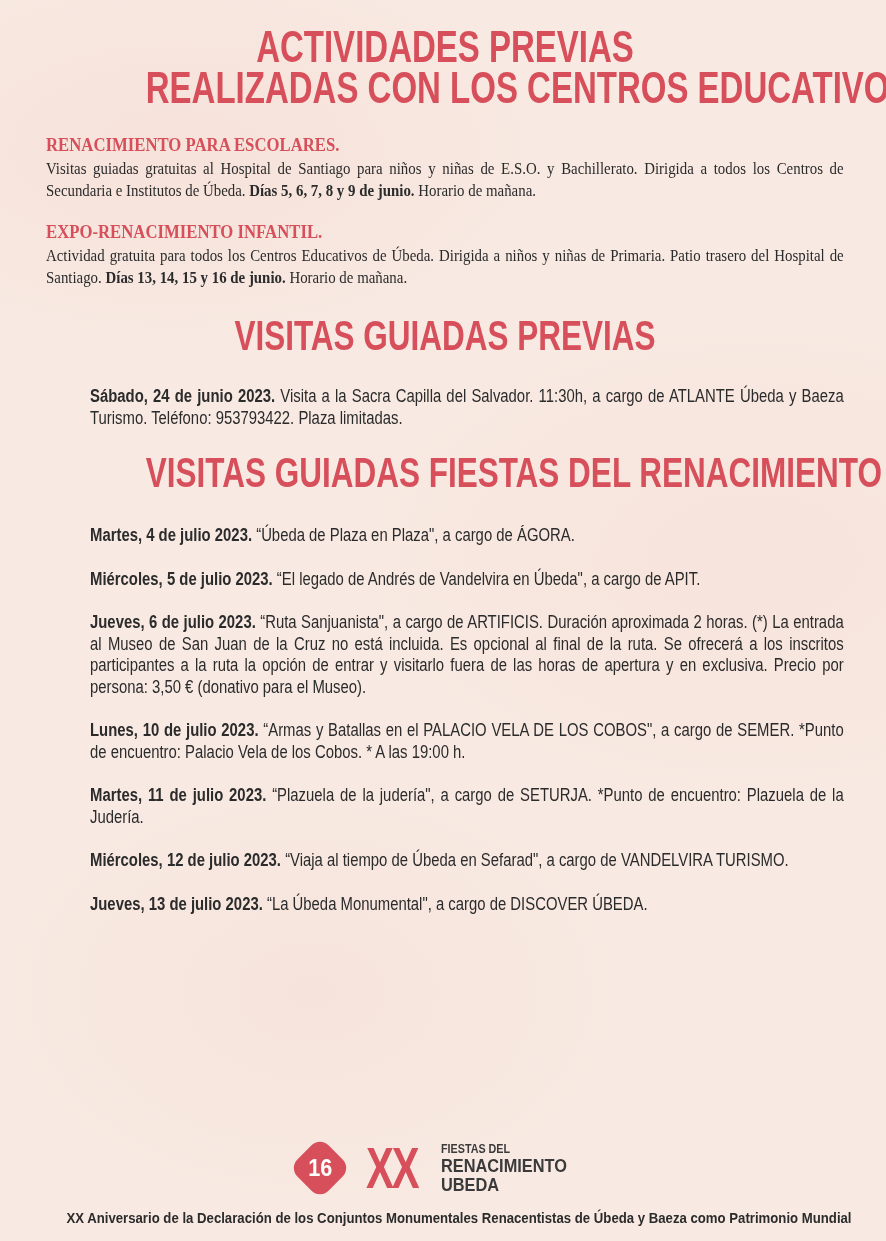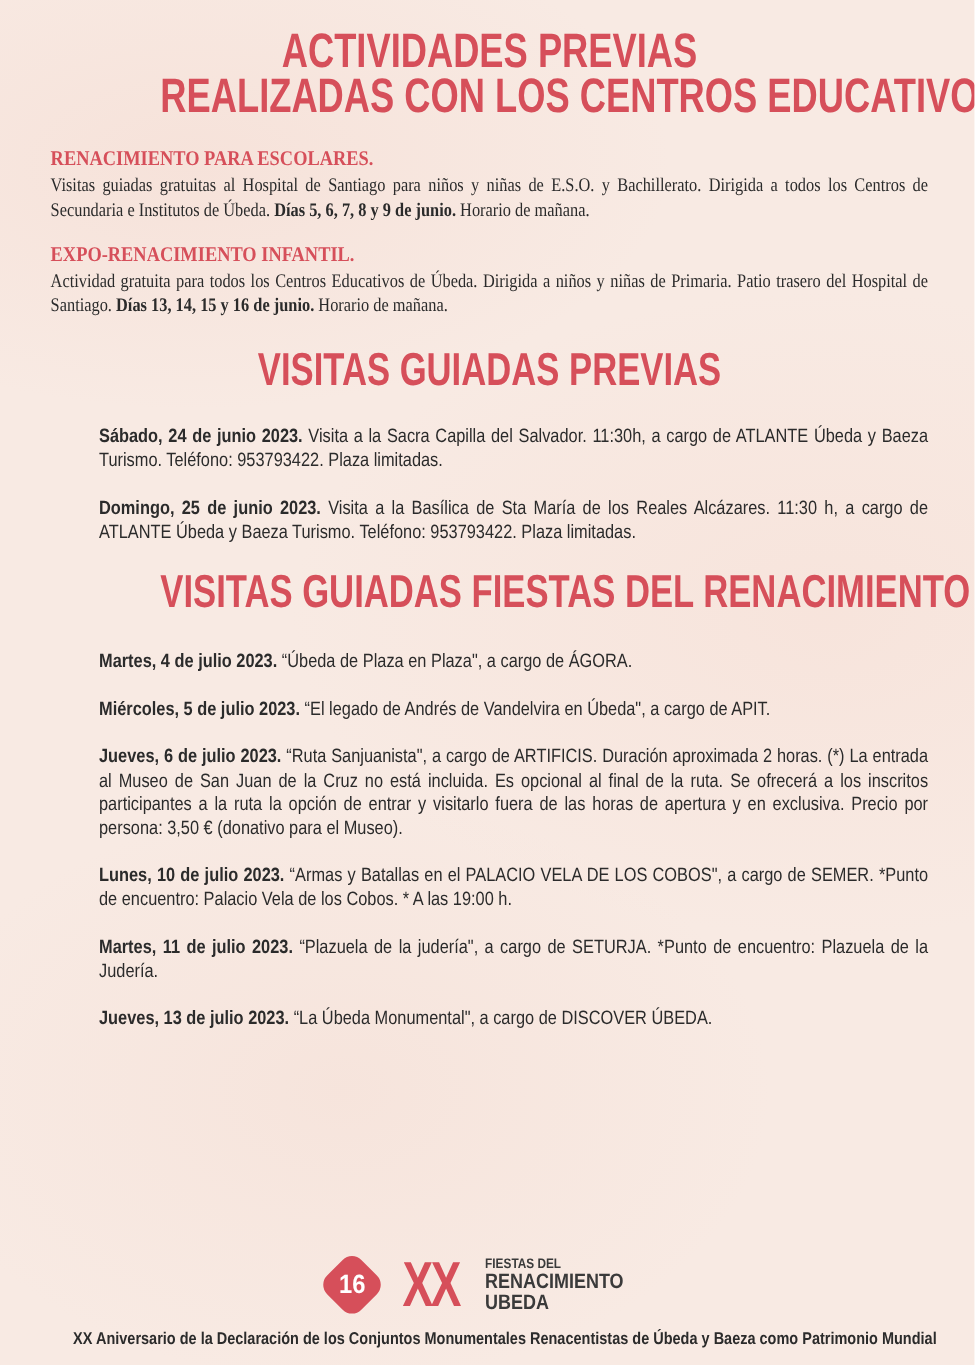--- a/index.html
+++ b/index.html
@@ -105,40 +105,40 @@
   <div class="edu-block">
     <div class="subhead">EXPO-RENACIMIENTO INFANTIL.</div>
     <div class="cond"><span>Actividad gratuita para todos los Centros Educativos de Úbeda. Dirigida a niños y niñas de Primaria. Patio trasero del Hospital de Santiago. </span><b>Días 13, 14, 15 y 16 de junio.</b><span> Horario de mañana.</span></div>
   </div>
 
   <div class="h-center h2 h2-previas">VISITAS GUIADAS PREVIAS</div>
 
   <div class="para">
     <div class="cond"><span class="lead">Sábado, 24 de junio 2023.</span><span> Visita a la Sacra Capilla del Salvador. 11:30h, a cargo de ATLANTE Úbeda y Baeza Turismo. Teléfono: 953793422. Plaza limitadas.</span></div>
   </div>
-  <div class="para">
-    <div class="cond"><span class="lead">Domingo, 25 de junio 2023.</span><span> Visita a la Basílica de Sta María de los Reales Alcázares. 11:30 h, a cargo de ATLANTE Úbeda y Baeza Turismo. Teléfono: 953793422. Plaza limitadas.</span></div>
-  </div>
 
   <div class="h-center h2 h2-fiestas">VISITAS GUIADAS FIESTAS DEL RENACIMIENTO</div>
 
   <div class="para">
     <div class="cond"><span class="lead">Martes, 4 de julio 2023.</span><span> “Úbeda de Plaza en Plaza", a cargo de ÁGORA.</span></div>
   </div>
   <div class="para">
     <div class="cond"><span class="lead">Miércoles, 5 de julio 2023.</span><span> “El legado de Andrés de Vandelvira en Úbeda", a cargo de APIT.</span></div>
   </div>
   <div class="para">
     <div class="cond"><span class="lead">Jueves, 6 de julio 2023.</span><span> “Ruta Sanjuanista", a cargo de ARTIFICIS. Duración aproximada 2 horas. (*) La entrada al Museo de San Juan de la Cruz no está incluida. Es opcional al final de la ruta. Se ofrecerá a los inscritos participantes a la ruta la opción de entrar y visitarlo fuera de las horas de apertura y en exclusiva. Precio por persona: 3,50 € (donativo para el Museo).</span></div>
   </div>
   <div class="para">
     <div class="cond"><span class="lead">Lunes, 10 de julio 2023.</span><span> “Armas y Batallas en el PALACIO VELA DE LOS COBOS", a cargo de SEMER. *Punto de encuentro: Palacio Vela de los Cobos. * A las 19:00 h.</span></div>
   </div>
   <div class="para">
     <div class="cond"><span class="lead">Martes, 11 de julio 2023.</span><span> “Plazuela de la judería", a cargo de SETURJA. *Punto de encuentro: Plazuela de la Judería.</span></div>
+  </div>
+  <div class="para">
+    <div class="cond"><span class="lead">Miércoles, 12 de julio 2023.</span><span> “Viaja al tiempo de Úbeda en Sefarad", a cargo de VANDELVIRA TURISMO.</span></div>
   </div>
   <div class="para">
     <div class="cond"><span class="lead">Jueves, 13 de julio 2023.</span><span> “La Úbeda Monumental", a cargo de DISCOVER ÚBEDA.</span></div>
   </div>
 
   <div class="footer">
     <div class="logo-row">
       <div class="badge">
           <span>16</span>
         </div>

